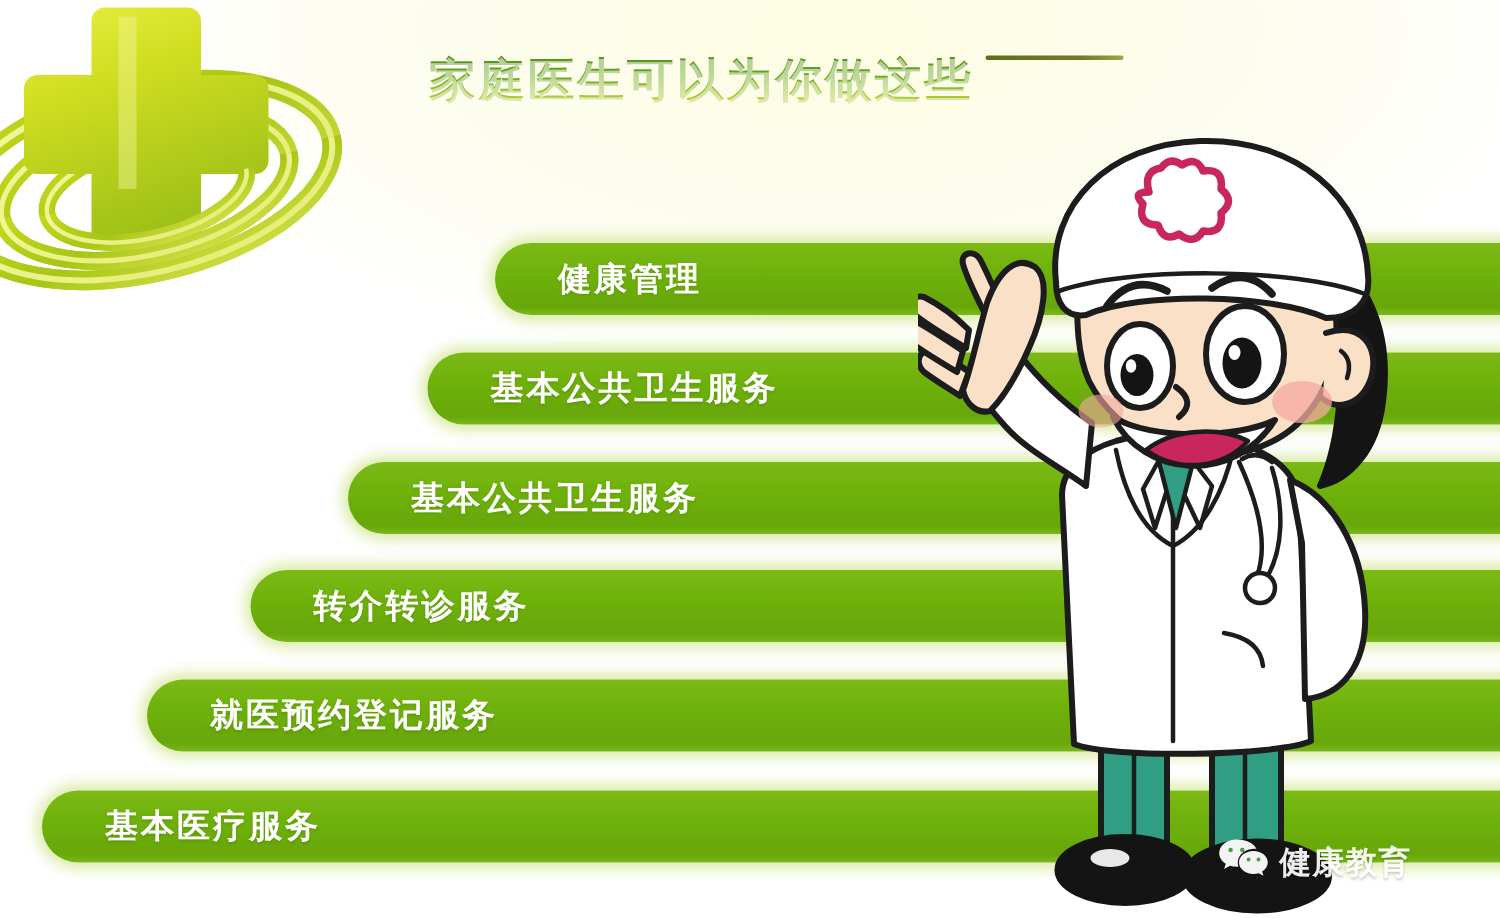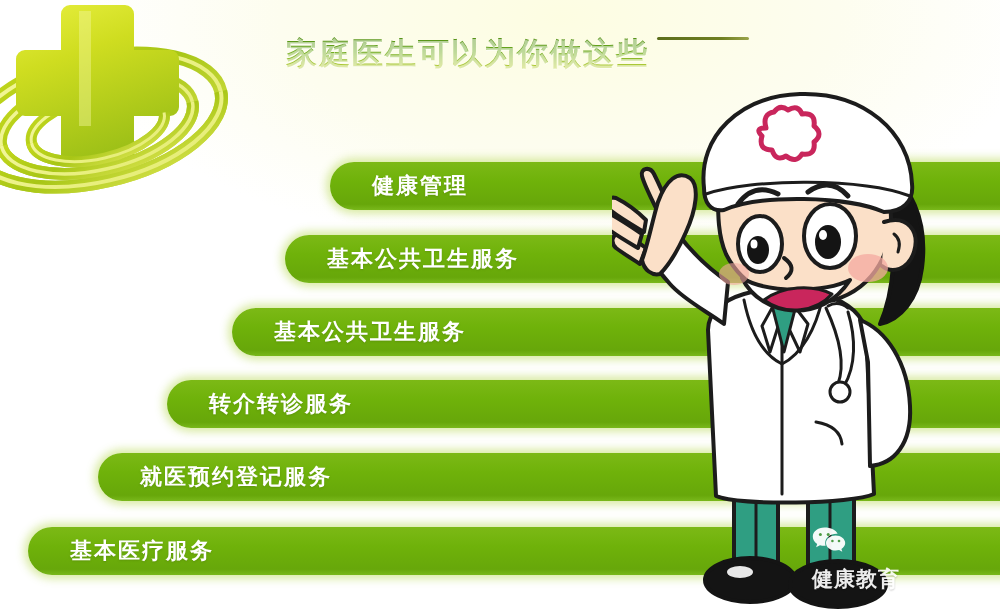--- a/index.html
+++ b/index.html
@@ -83,24 +83,23 @@
   #doctor {
     position: absolute;
     left: 612px; top: 62px;
     width: 400px; height: 550px;
     z-index: 5;
   }
 
   
   #watermark {
     position: absolute;
-    left: 812px; top: 526px;
-    display: flex; gap: 7px;
+    left: 812px; top: 558px;
+    display: flex; align-items: center; gap: 7px;
     z-index: 8;
-    flex-direction: column;
   }
   #wm-text {
     color: #ffffff;
     font-size: 21px;
     font-weight: bold;
     letter-spacing: 1px;
     opacity: 0.92;
     text-shadow: 0 1px 2px rgba(0,0,0,0.22);
   }
 </style>

